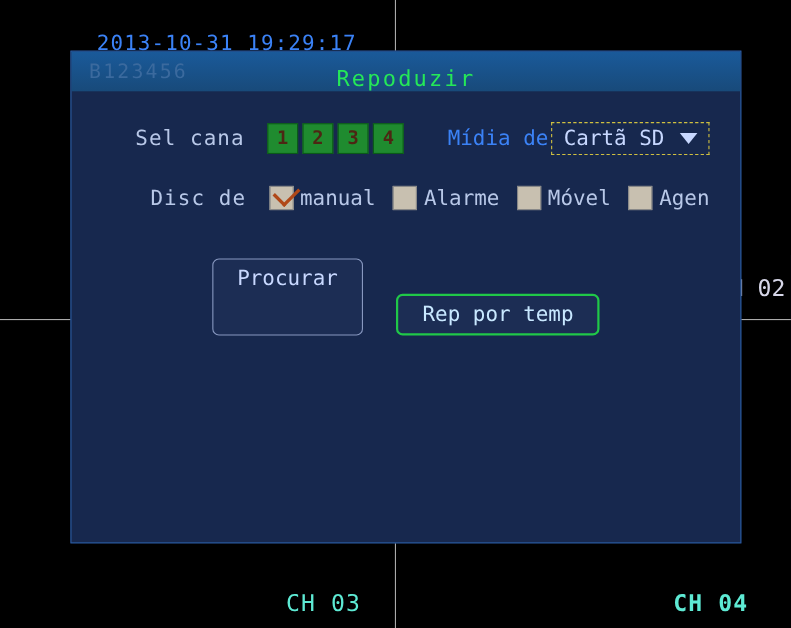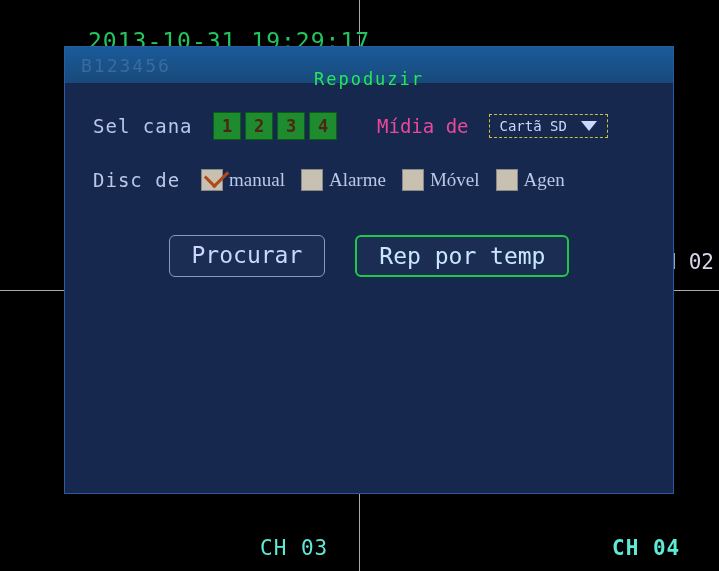--- a/index.html
+++ b/index.html
@@ -28,22 +28,22 @@
       height: 1px;
       width: 719px;
       background: #aaa;
       z-index: 0;
     }
     
     .timestamp {
       position: absolute;
       top: 28px;
       left: 88px;
-      color: #22c55e;
-      font-size: 23px;
+      color: #3b82f6;
+      font-size: 19px;
       letter-spacing: 1px;
       z-index: 2;
       text-shadow: 1px 1px 2px #000;
     }
     
     .ch-label {
       position: absolute;
       color: #5eead4;
       font-size: 21px;
       letter-spacing: 1px;
@@ -78,34 +78,35 @@
       position: absolute;
       left: 16px;
       top: 8px;
       color: #3b6a9e;
       font-size: 18px;
       letter-spacing: 2px;
     }
     .titlebar-title {
       text-align: center;
       color: #25e858;
-      font-size: 17px;
+      font-size: 20px;
       letter-spacing: 2px;
-      padding-top: 22px;
+      padding-top: 12px;
     }
     .content {
       padding: 28px 28px 0 28px;
       color: #b8c8e8;
       font-size: 19px;
     }
     .row {
       display: flex;
       align-items: center;
       margin-bottom: 24px;
       min-height: 30px;
+      justify-content: flex-end;
     }
     .label {
       min-width: 120px;
       color: #b8c8e8;
       letter-spacing: 1px;
     }
     
     .ch-group { display: flex; gap: 4px; margin-right: 40px; }
     .ch-btn {
       width: 28px;
@@ -113,29 +114,29 @@
       background: #1f8b2f;
       color: #4d2613;
       font-weight: bold;
       display: flex;
       align-items: center;
       justify-content: center;
       border: 1px solid #0a5a18;
       font-size: 17px;
     }
     
-    .media-label { color: #ec4899; margin-right: 20px; }
+    .media-label { color: #3b82f6; margin-right: 3px; }
     .dropdown {
       border: 1px dashed #d0c040;
       padding: 3px 10px;
       display: flex;
       align-items: center;
       gap: 14px;
       color: #c8d8ff;
-      font-size: 14px;
+      font-size: 19px;
     }
     .dropdown.alt {
       border: 1px dashed #6a7aa8;
     }
     .caret {
       width: 0; height: 0;
       border-left: 8px solid transparent;
       border-right: 8px solid transparent;
       border-top: 10px solid #c8d8ff;
     }
@@ -152,21 +153,21 @@
     }
     .cb.checked::after {
       content: '';
       position: absolute;
       left: 4px; top: -2px;
       width: 18px; height: 12px;
       border-left: 3px solid #b04818;
       border-bottom: 3px solid #b04818;
       transform: rotate(-45deg);
     }
-    .cb-label { margin-right: 16px; color: #b8c8e8; font-family: Liberation Serif, serif; }
+    .cb-label { margin-right: 16px; color: #b8c8e8; }
     
     .textfield {
       border: 1px dashed #20b848;
       padding: 4px 12px;
       color: #c8d8ff;
       font-size: 21px;
       letter-spacing: 2px;
       min-width: 248px;
     }
     
@@ -174,26 +175,27 @@
       display: flex;
       gap: 30px;
       margin-top: 40px;
       justify-content: center;
     }
     .btn {
       border: 1px solid #8898c0;
       border-radius: 6px;
       padding: 6px 22px;
       color: #c8d8ff;
-      font-size: 23px;
+      font-size: 19px;
       background: rgba(40,60,100,0.3);
     }
     .btn.primary {
       border: 2px solid #20c848;
       color: #c8e8ff;
+      margin-top: 32px;
     }
   </style>
 </head>
 <body>
 
 <div class="vline"></div>
 <div class="hline"></div>
 
 <div class="timestamp">2013-10-31 19:29:17</div>
 <div class="ch2">CH 02</div>

